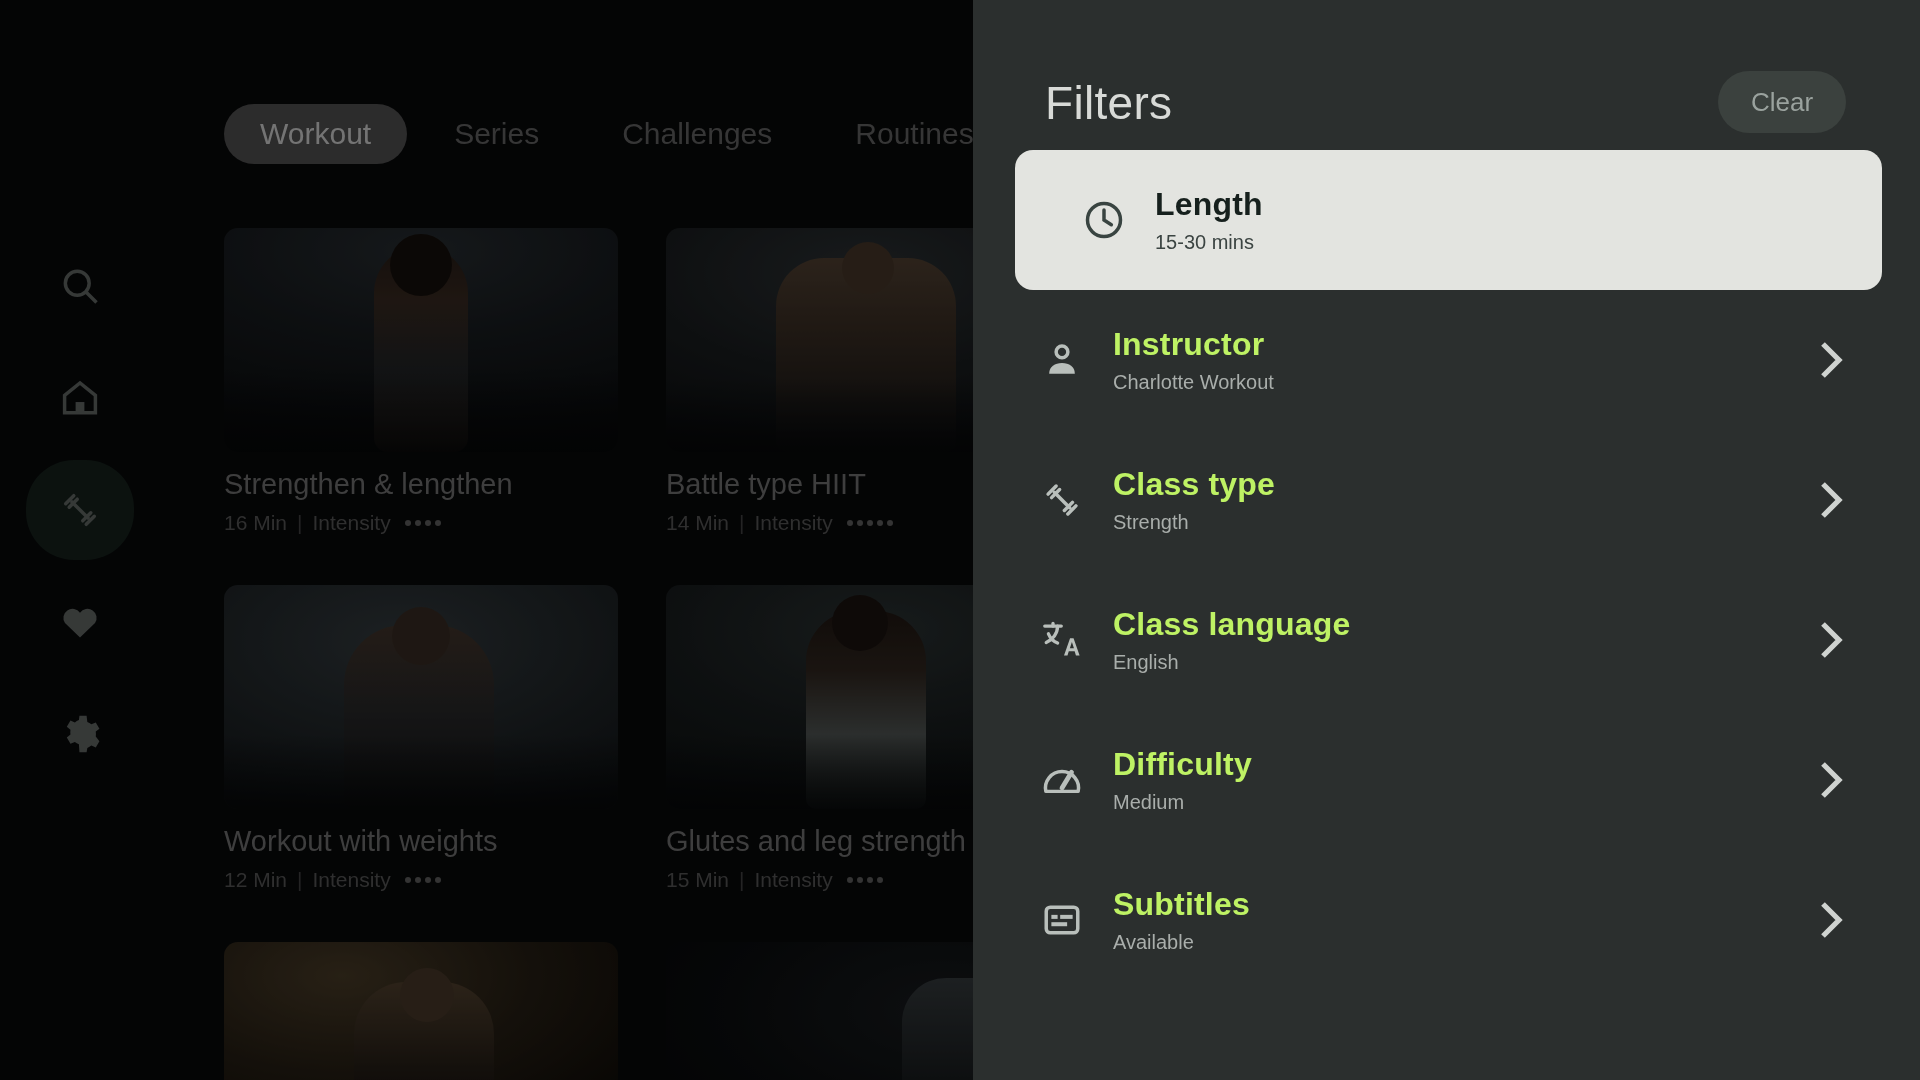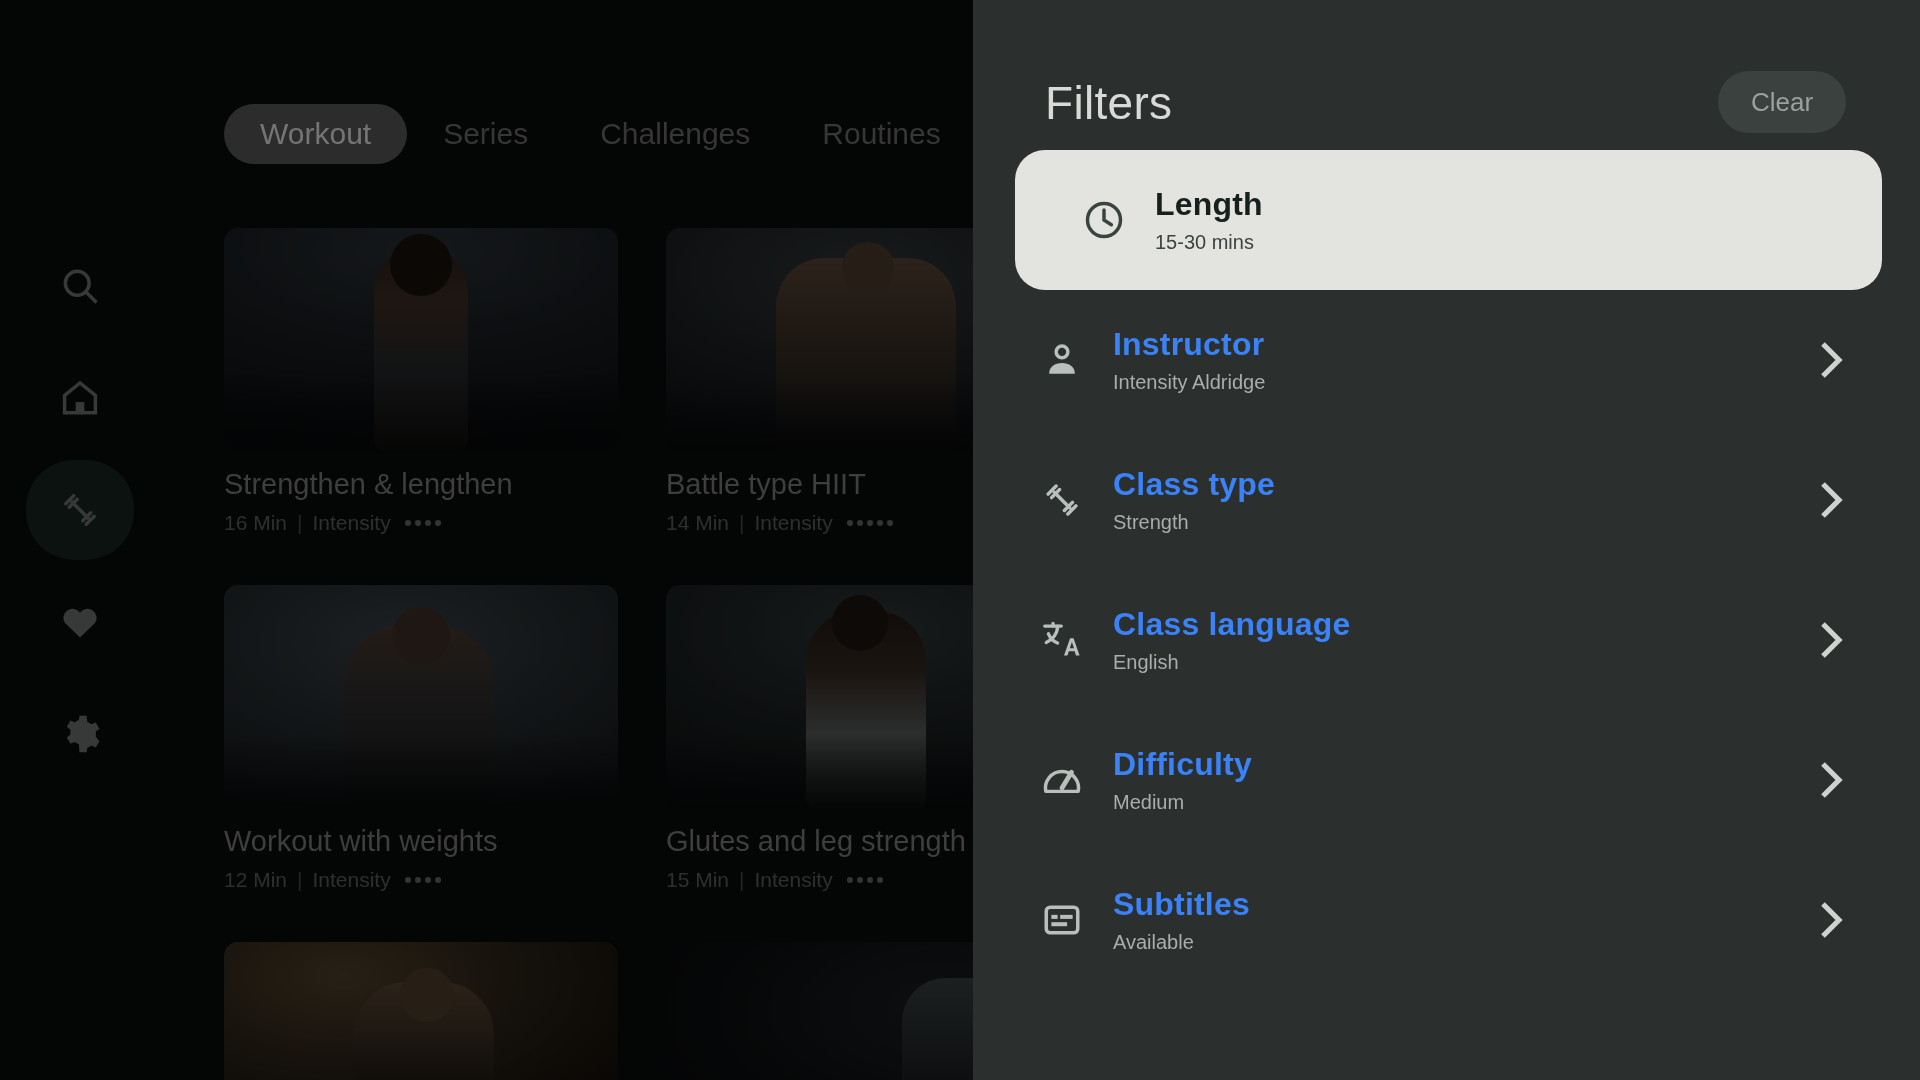--- a/index.html
+++ b/index.html
@@ -18,21 +18,21 @@
   .rail { position:absolute; left:0; top:0; width:160px; height:1080px;
           display:flex; flex-direction:column; align-items:center; }
   .rail-item { position:relative; width:108px; height:108px; margin-top:4px;
                display:flex; align-items:center; justify-content:center; }
   .rail-item.first { margin-top:232px; }
   .rail-item .pill { position:absolute; width:108px; height:100px; border-radius:48px;
                      background:#15201b; }
   .rail-item svg { position:relative; width:44px; height:44px; fill:#5d6260; }
 
   
-  .tabs { position:absolute; left:224px; top:104px; display:flex; align-items:center; gap:0; }
+  .tabs { position:absolute; left:224px; top:104px; display:flex; align-items:center; gap:11px; }
   .tab { font-size:30px; color:#5e5e5e; padding:0 36px; height:60px;
          display:flex; align-items:center; white-space:nowrap; }
   .tab.active { color:#c9c9c9; background:#4c4c4c; border-radius:34px; }
 
   
   .grid { position:absolute; left:224px; top:228px; display:flex; gap:48px; }
   .col { display:flex; flex-direction:column; gap:50px; }
   .card { width:394px; }
   .thumb { width:394px; height:224px; border-radius:14px; position:relative;
            overflow:hidden; filter:brightness(.52) saturate(.75); }
@@ -55,27 +55,27 @@
   .panel-head { position:relative; height:170px; }
   .panel-title { position:absolute; left:72px; top:76px; font-size:46px; color:#d8dad7;
                  letter-spacing:.3px; }
   .clear-btn { position:absolute; right:74px; top:71px; width:128px; height:62px;
                border-radius:34px; background:#3b413e; color:#9aa29e; font-size:26px;
                display:flex; align-items:center; justify-content:center; }
 
   .rows { position:absolute; left:0; top:150px; right:0; }
   .frow { position:relative; height:140px; display:flex; align-items:center;
           padding:0 72px 0 58px; }
-  .frow.selected { background:#e3e4e0; border-radius:30px; margin:0 38px 0 42px;
+  .frow.selected { background:#e3e4e0; border-radius:18px; margin:0 38px 0 42px;
                    height:140px; }
   .ficon { width:62px; flex:0 0 62px; display:flex; align-items:center;
            justify-content:center; }
   .ficon svg { width:44px; height:44px; }
   .ftext { margin-left:20px; flex:1 1 auto; }
-  .flabel { font-size:32px; color:#3b82f6; font-weight:bold; letter-spacing:.2px; }
+  .flabel { font-size:32px; color:#bef264; font-weight:bold; letter-spacing:.2px; }
   .fvalue { margin-top:8px; font-size:20px; color:#a9aeab; }
   .frow.selected .flabel { color:#16201d; }
   .frow.selected .fvalue { color:#3b4442; }
   .chev { width:34px; flex:0 0 34px; display:flex; align-items:center; justify-content:center; }
   .chev svg { width:26px; height:40px; stroke:#cfd3d0; stroke-width:2.6; fill:none; }
 </style>
 </head>
 <body>
 
 <div id="app">
@@ -298,21 +298,21 @@
 
       <div class="frow">
         <div class="ficon">
           <svg viewBox="0 0 24 24">
             <circle cx="12" cy="7.6" r="3.2" fill="none" stroke="#b9bfbb" stroke-width="1.9"></circle>
             <path d="M5 19.5c0-3.7 3.1-5.8 7-5.8s7 2.1 7 5.8z" fill="#b9bfbb"></path>
           </svg>
         </div>
         <div class="ftext">
           <div class="flabel">Instructor</div>
-          <div class="fvalue">Intensity Aldridge</div>
+          <div class="fvalue">Charlotte Workout</div>
         </div>
         <div class="chev">
           <svg viewBox="0 0 12 20">
               <path d="M2 2l8 8-8 8"></path>
             </svg>
         </div>
       </div>
 
       <div class="frow">
         <div class="ficon">

